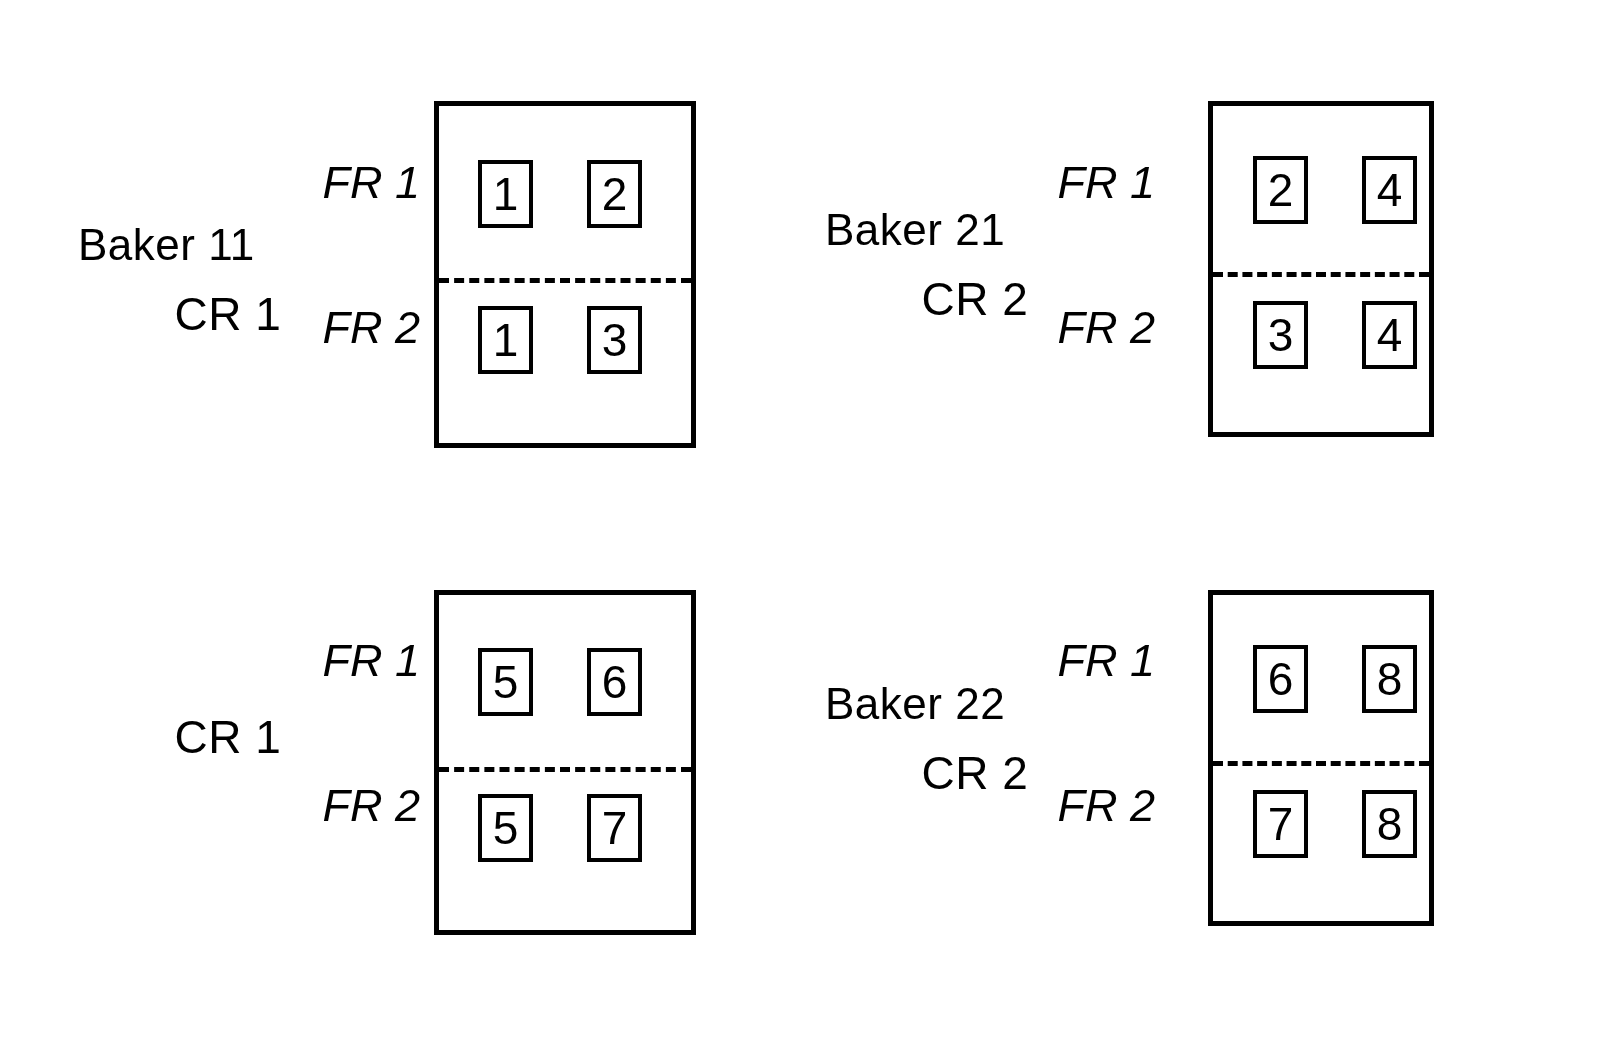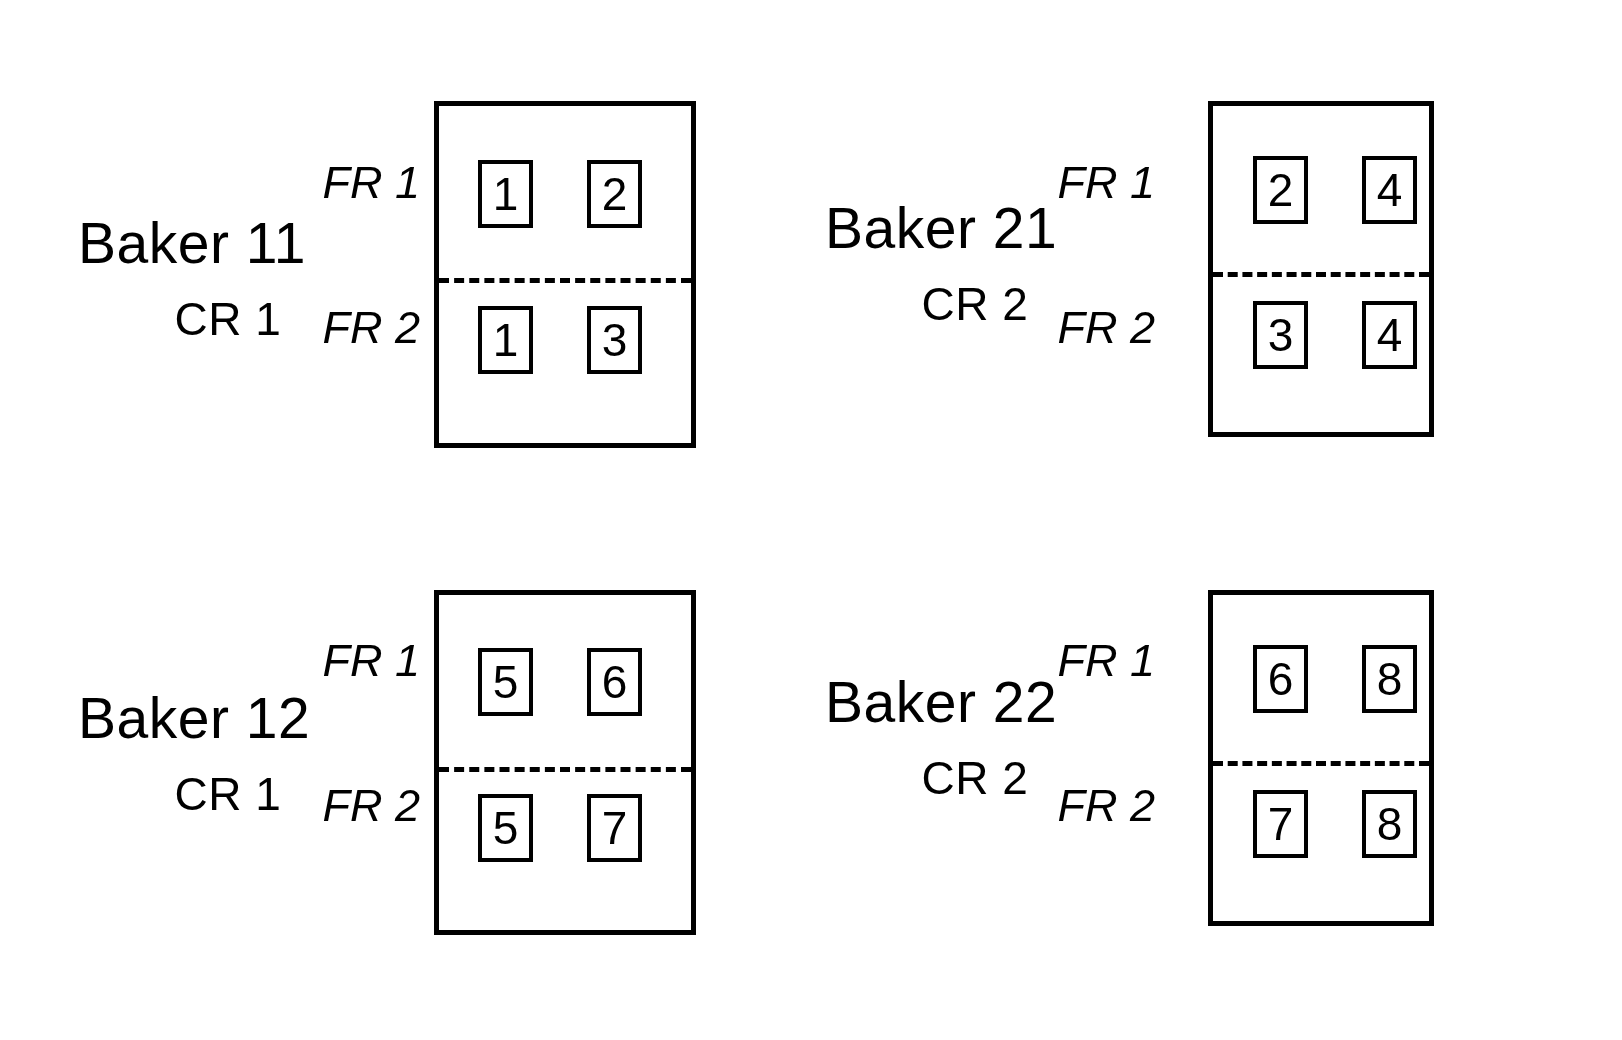--- a/index.html
+++ b/index.html
@@ -26,23 +26,24 @@
   }
 
   
   .caption {
     position: absolute;
     white-space: nowrap;
     line-height: 1.0;
   }
   .caption .baker {
     display: block;
-    font-size: 57px;
+    font-size: 44px;
     letter-spacing: 0.5px;
     white-space: nowrap;
+    margin-top: 8px;
   }
   .caption .cr {
     display: block;
     font-size: 46px;
     letter-spacing: 0.5px;
     white-space: nowrap;
     text-align: center;
     margin-top: 24px;
   }
 
@@ -157,21 +158,20 @@
       </div>
       <div class="cell" style="left:149px; top:195px;">
         <span>4</span>
       </div>
     </div>
   </div>
 
   <div class="group" style="left:0px; top:490px; width:760px; height:550px;">
 
     <div class="caption" style="left:78px; top:200px; width:300px;">
-      <span class="baker">Baker 12</span>
       <span class="cr">CR 1</span>
     </div>
 
     <div class="fr-label" style="left:240px; top:148px; width:180px;">
       <span>FR 1</span>
     </div>
 
     <div class="fr-label" style="left:240px; top:293px; width:180px;">
       <span>FR 2</span>
     </div>

